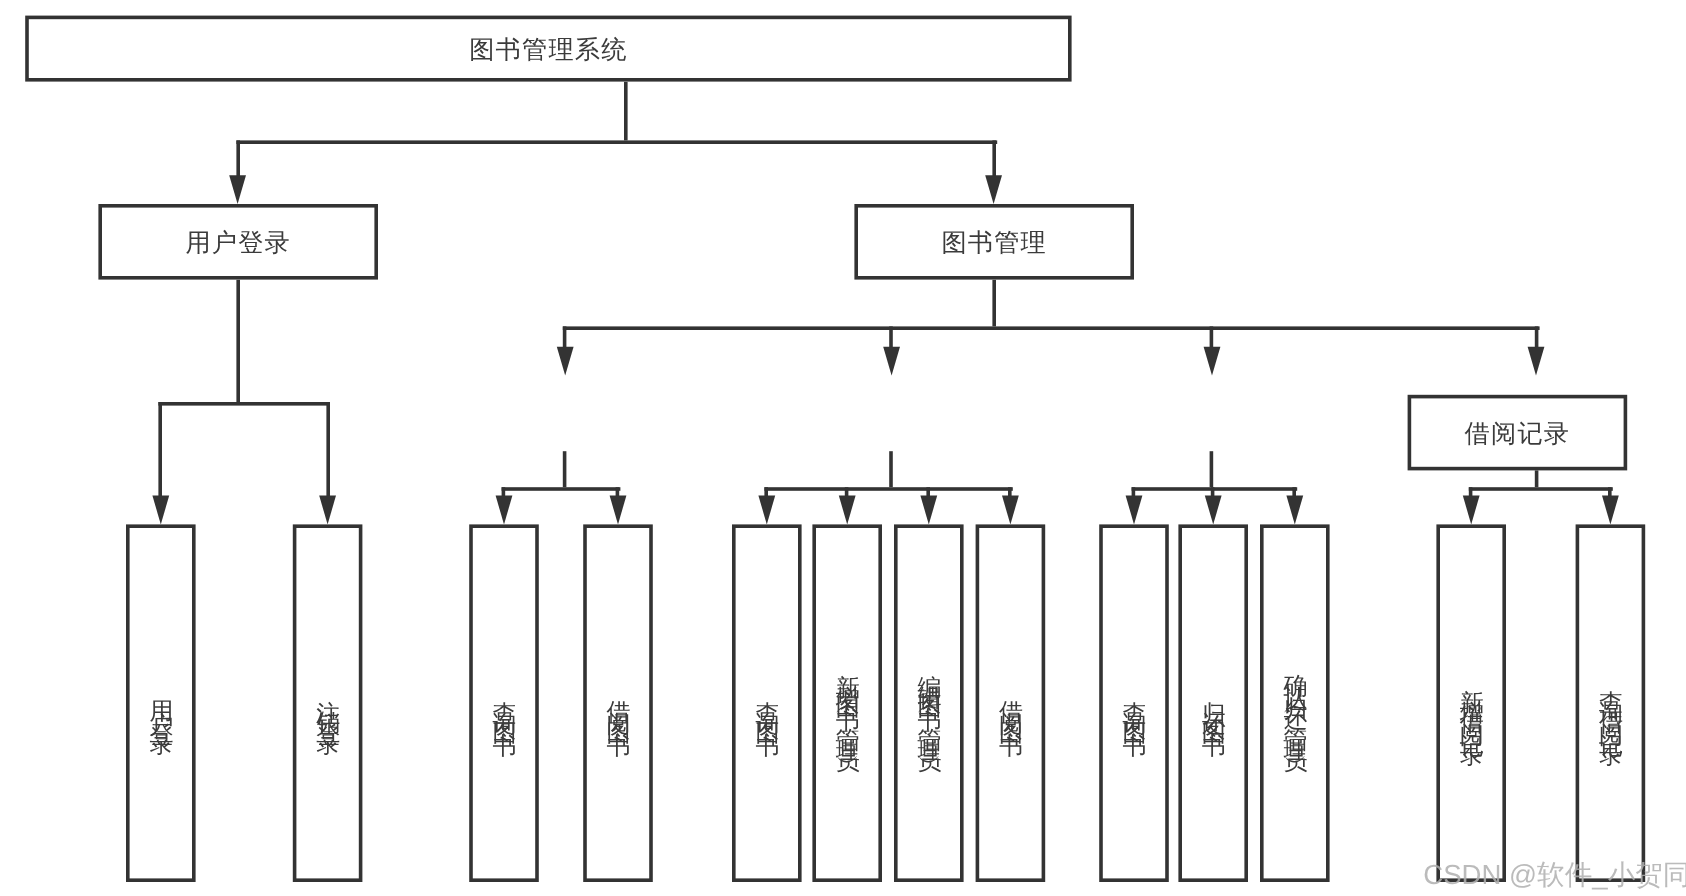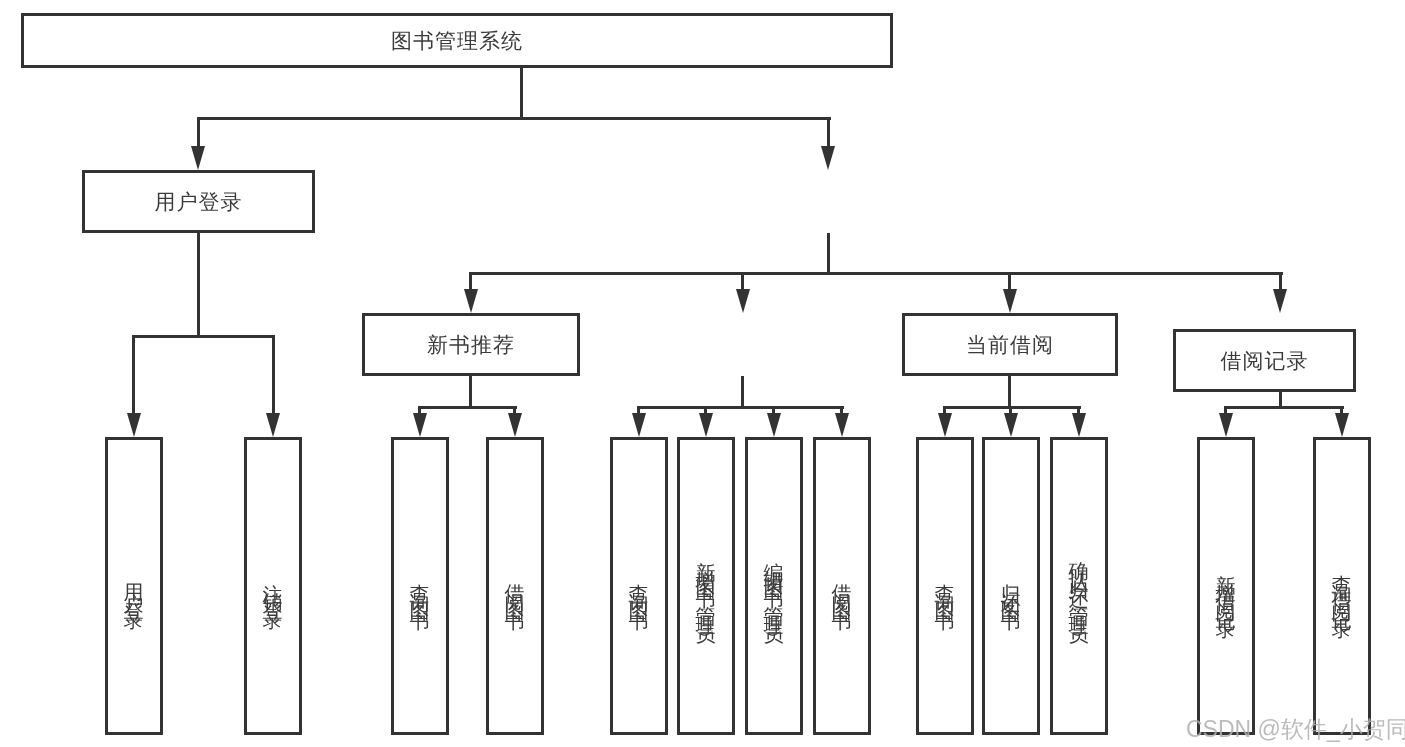--- a/index.html
+++ b/index.html
@@ -47,41 +47,40 @@
   <div class="hbox" style="left:21px;top:13px;width:872px;height:55px">图书管理系统</div>
 
   <i class="vl" style="left:520px;top:68px;height:49px"></i>
   <i class="hl" style="left:197px;top:117px;width:634px"></i>
   <i class="vl" style="left:197px;top:117px;height:31px"></i>
   <i class="ar" style="left:191px;top:146px"></i>
   <i class="vl" style="left:827px;top:117px;height:31px"></i>
   <i class="ar" style="left:821px;top:146px"></i>
 
   <div class="hbox" style="left:82px;top:170px;width:233px;height:63px">用户登录</div>
+  <div class="hbox" style="left:712px;top:170px;width:233px;height:63px">图书管理</div>
 
   <i class="vl" style="left:197px;top:233px;height:102px"></i>
   <i class="hl" style="left:132px;top:335px;width:143px"></i>
   <i class="vl" style="left:132px;top:335px;height:80px"></i>
   <i class="ar" style="left:127px;top:413px"></i>
   <i class="vl" style="left:272px;top:335px;height:80px"></i>
   <i class="ar" style="left:266px;top:413px"></i>
 
   <i class="vl" style="left:827px;top:233px;height:39px"></i>
   <i class="hl" style="left:469px;top:272px;width:814px"></i>
   <i class="vl" style="left:469px;top:272px;height:19px"></i>
   <i class="ar" style="left:464px;top:289px"></i>
   <i class="vl" style="left:741px;top:272px;height:19px"></i>
   <i class="ar" style="left:736px;top:289px"></i>
   <i class="vl" style="left:1008px;top:272px;height:19px"></i>
   <i class="ar" style="left:1003px;top:289px"></i>
   <i class="vl" style="left:1279px;top:272px;height:19px"></i>
   <i class="ar" style="left:1273px;top:289px"></i>
 
-  <div class="hbox" style="left:362px;top:313px;width:218px;height:63px">新书推荐</div>
-  <div class="hbox" style="left:902px;top:313px;width:216px;height:63px">当前借阅</div>
   <div class="hbox" style="left:1173px;top:329px;width:183px;height:63px">借阅记录</div>
 
   <i class="vl" style="left:469px;top:376px;height:30px"></i>
   <i class="vl" style="left:741px;top:376px;height:30px"></i>
   <i class="vl" style="left:1008px;top:376px;height:30px"></i>
   <i class="vl" style="left:1279px;top:376px;height:30px"></i>
 
   <i class="hl" style="left:418px;top:406px;width:99px"></i>
   <i class="hl" style="left:637px;top:406px;width:207px"></i>
   <i class="hl" style="left:943px;top:406px;width:138px"></i>

